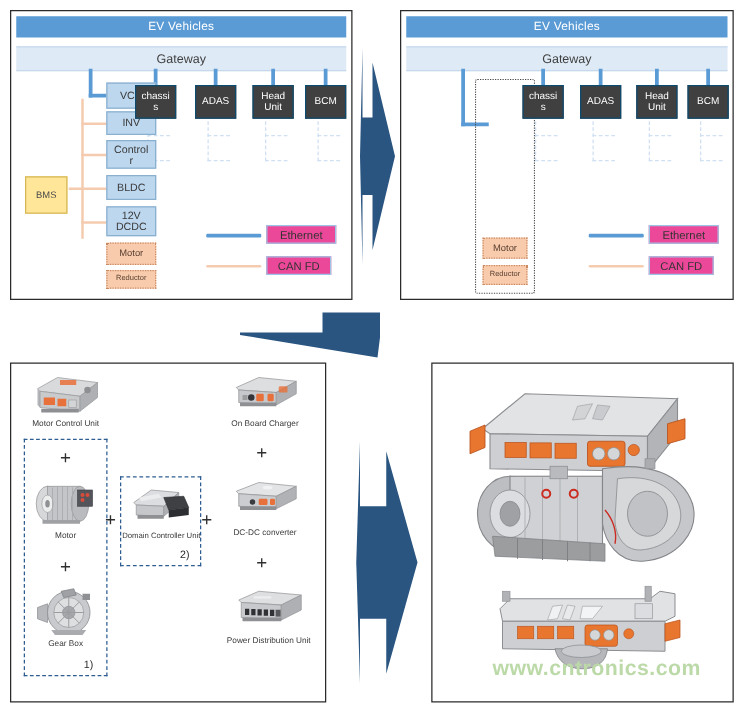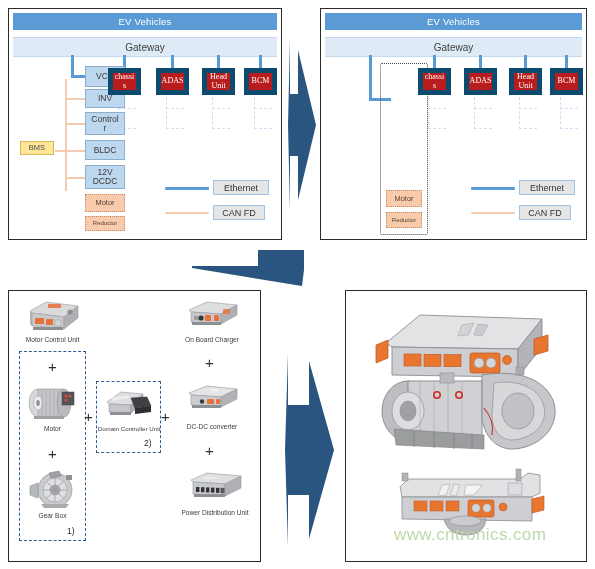--- a/index.html
+++ b/index.html
@@ -15,54 +15,54 @@
   .title-bar{position:absolute;left:0;right:0;top:0;height:17px;background:#5b9bd5;
              color:#ffffff;font-size:9.5px;display:flex;align-items:center;justify-content:center;
              letter-spacing:.2px;}
   .gateway-bar{position:absolute;left:0;right:0;top:24px;height:18px;background:#deeaf6;
                color:#404040;font-size:10px;display:flex;align-items:center;justify-content:center;
                border-top:1px solid #c6d9ec;border-bottom:1px solid #c6d9ec;}
 
   .node{position:absolute;box-sizing:border-box;display:flex;align-items:center;justify-content:center;
         text-align:center;line-height:1.02;}
   .node-blue{background:#bdd7ee;border:1px solid #8ab0d0;color:#3a3a3a;font-size:8.5px;}
-  .node-gray{background:#b91c1c;border:5px solid #0c4a6e;color:#ffffff;font-size:8px;font-family:Liberation Serif, serif;}
+  .node-gray{background:#404040;border:1px solid #0c4a6e;color:#ffffff;font-size:8px;}
   .node-yellow{background:#ffe699;border:1px solid #d6b656;color:#4a4a4a;font-size:7.5px;}
   .node-orange{background:#f8cbad;border:1px dotted #c98a63;color:#5a4030;font-size:7.5px;}
   .node-orange.small{font-size:6px;}
 
   .wire{position:absolute;background:#5b9bd5;}
   .wire-can{position:absolute;background:#f5cbb0;}
   .dash-h{position:absolute;border-top:1px dashed #cfe0f2;}
   .dash-v{position:absolute;border-left:1px dashed #cfe0f2;}
 
   .legend-line{position:absolute;height:3px;background:#5b9bd5;border-radius:1px;}
   .legend-line.can{height:1.5px;background:#f5cbb0;}
-  .legend-box{position:absolute;border:1px solid #9dc3e6;background:#e5e5e5;color:#333;
+  .legend-box{position:absolute;border:1px solid #9dc3e6;background:#ec4899;color:#333;
               font-size:9px;display:flex;align-items:center;justify-content:center;box-sizing:border-box;}
 
   .multi-dash{position:absolute;border:1.4px dotted #4a4a4a;box-sizing:border-box;border-radius:2px;}
 
   
   .arrow{position:absolute;}
   .arrow svg{display:block;width:100%;height:100%;}
 
   
   .comp{position:absolute;text-align:center;}
   .comp-label{font-size:6.6px;color:#3b3b3b;margin-top:1px;white-space:nowrap;
               position:absolute;left:50%;transform:translateX(-50%);}
   .plus{position:absolute;color:#2f2f2f;font-size:15px;line-height:1;font-weight:400;}
   .group-dash{position:absolute;border:1.4px dashed #2e5e91;box-sizing:border-box;}
   .group-num{position:absolute;font-size:8.5px;color:#2b2b2b;}
 
   .thumb{position:absolute;left:50%;transform:translateX(-50%);}
   .thumb svg{display:block;}
 
   .watermark{position:absolute;font-size:17px;color:#bcd9a8;letter-spacing:.4px;
-             font-family:"Liberation Sans","DejaVu Sans",sans-serif;white-space:nowrap;}
+             font-family:"Liberation Sans","DejaVu Sans",sans-serif;white-space:nowrap;font-weight:bold;}
 </style>
 </head>
 <body>
 
 <div class="panel" style="left:8px;top:8px;width:274px;height:232px;">
   <div class="ev-inner">
 
     <div class="title-bar">EV Vehicles</div>
     <div class="gateway-bar">Gateway</div>
 
@@ -105,21 +105,21 @@
         <span>BLDC</span>
       </div>
     <div class="node node-blue" style="left:72px;top:152px;width:40px;height:24px;white-space:pre-line;"><span>12V
 DCDC</span></div>
     <div class="node node-orange" style="left:72px;top:181px;width:40px;height:18px;">
         <span>Motor</span>
       </div>
     <div class="node node-orange small" style="left:72px;top:203px;width:40px;height:15px;">
         <span>Reductor</span>
       </div>
-    <div class="node node-yellow" style="left:7px;top:128px;width:34px;height:14px;">
+    <div class="node node-yellow" style="left:7px;top:128px;width:34px;height:30px;">
         <span>BMS</span>
       </div>
 
     <div class="node node-gray" style="left:95px;top:55px;width:33px;height:27px;white-space:pre-line;"><span>chassi
 s</span></div>
     <div class="node node-gray" style="left:143px;top:55px;width:33px;height:27px;white-space:pre-line;"><span>ADAS</span></div>
     <div class="node node-gray" style="left:189px;top:55px;width:33px;height:27px;white-space:pre-line;"><span>Head
 Unit</span></div>
     <div class="node node-gray" style="left:231px;top:55px;width:33px;height:27px;white-space:pre-line;"><span>BCM</span></div>
 

